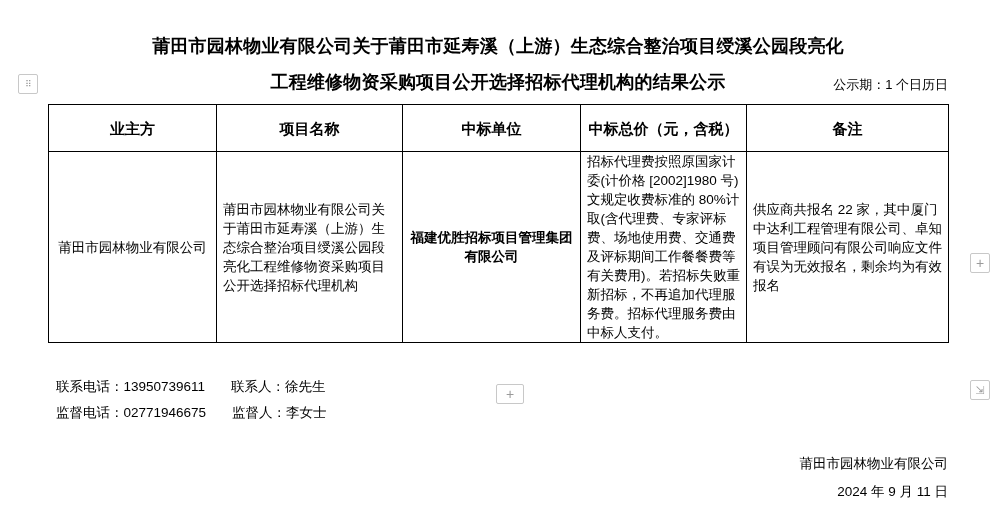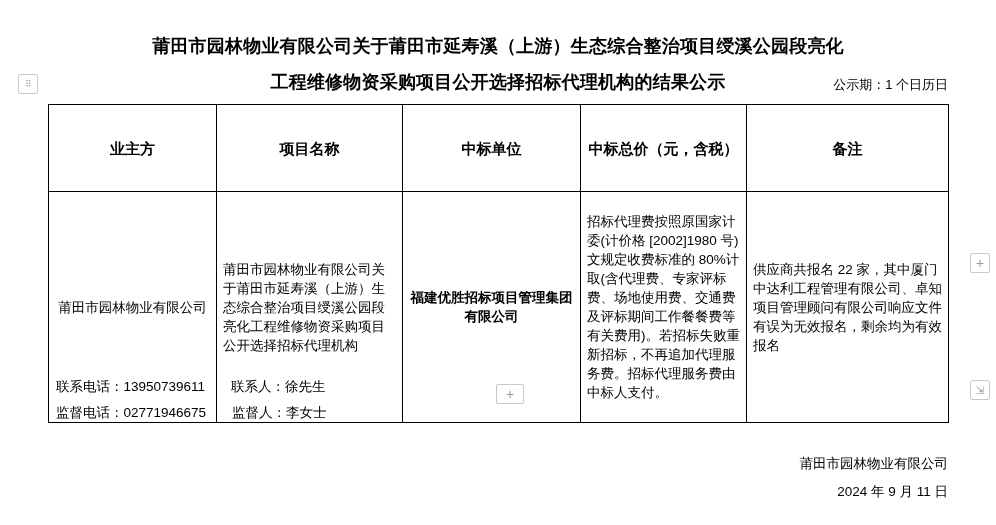--- a/index.html
+++ b/index.html
@@ -49,21 +49,21 @@
     left: 48px;
     top: 104px;
     width: 900px;
     border-collapse: collapse;
     table-layout: fixed;
   }
   table.main th,
   table.main td {
     border: 1px solid #000000;
     vertical-align: middle;
-    padding: 20px 6px;
+    padding: 0 6px;
     font-size: 13.5px;
     line-height: 19px;
   }
   table.main th {
     height: 46px;
     font-size: 15px;
     font-weight: bold;
     text-align: center;
   }
   .col-owner { width: 168px; }

